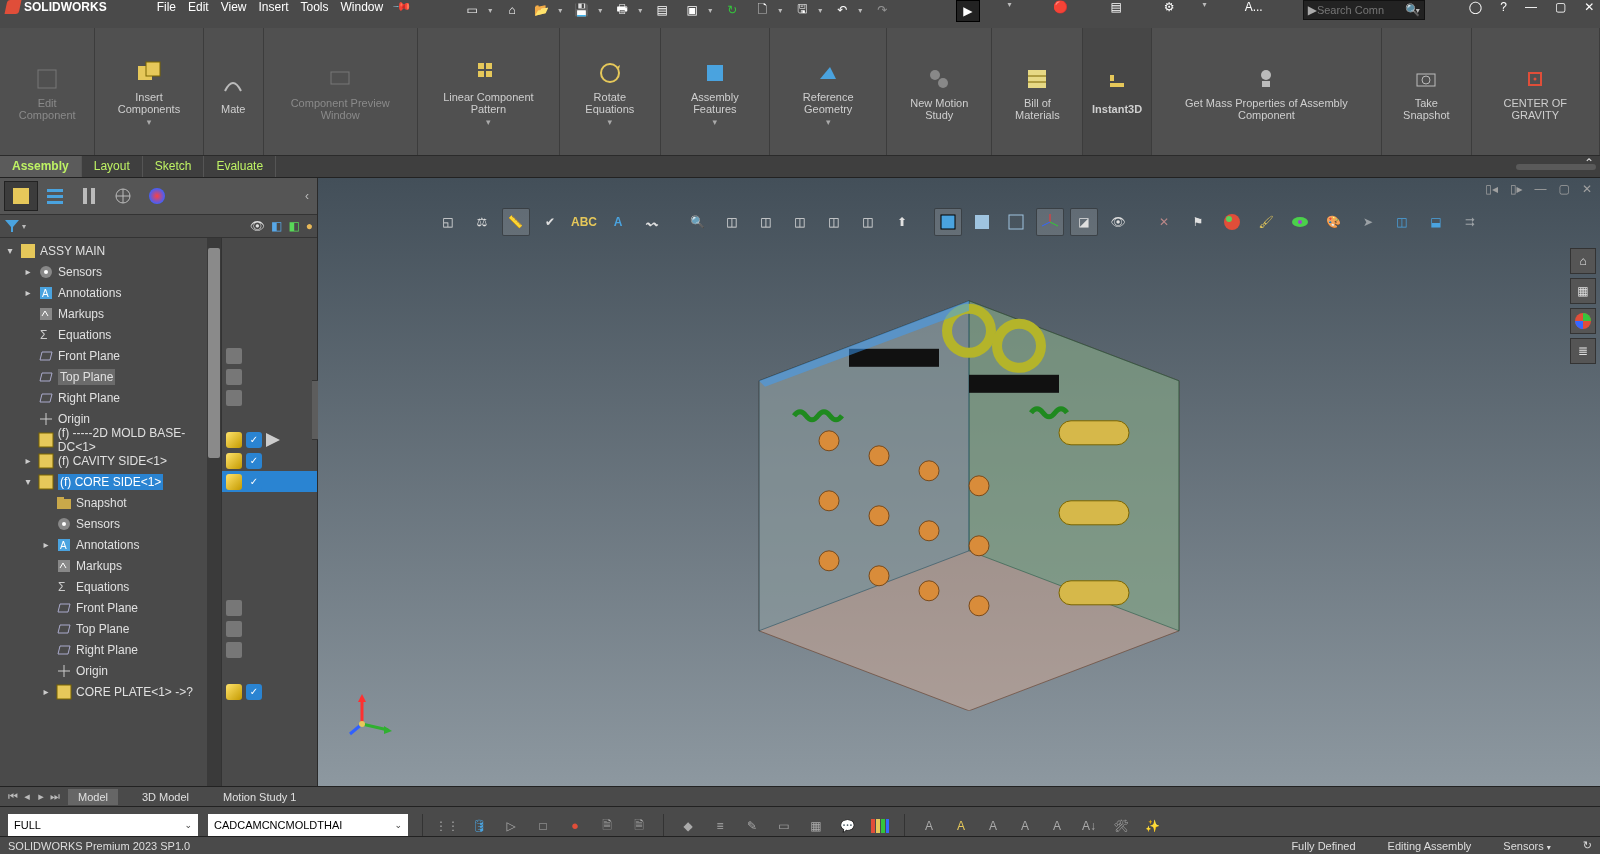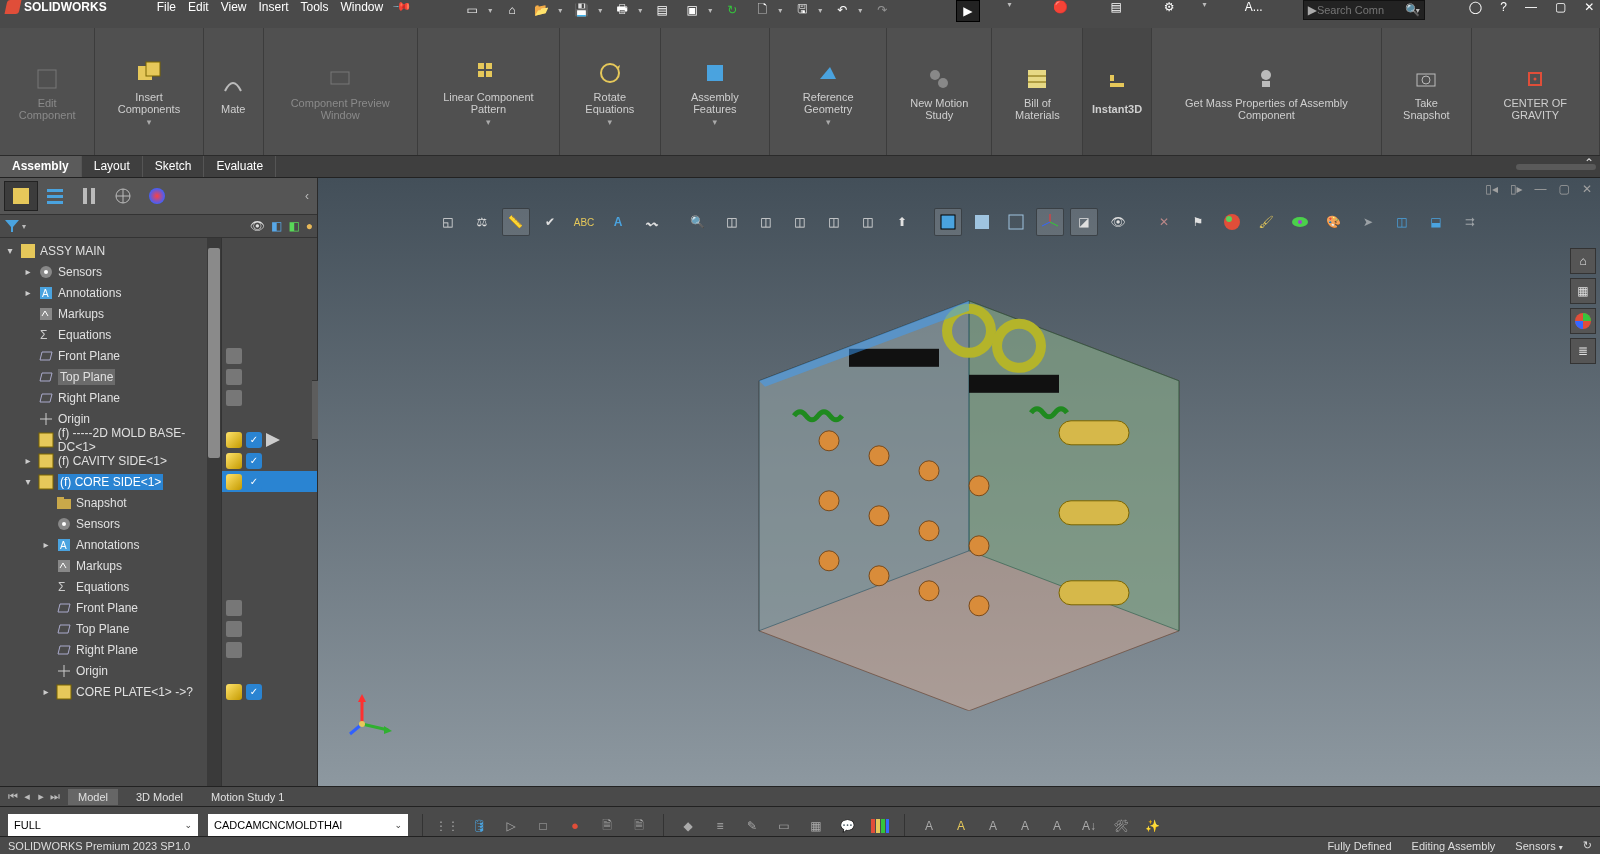--- a/index.html
+++ b/index.html
@@ -25,21 +25,21 @@
 .ribbon .group { display:flex; flex-direction:column; align-items:center; justify-content:center; padding:4px 10px 2px; border-right:1px solid #3c3c3c; color:#cfcfcf; text-align:center; min-width:60px; }
 .ribbon .group.disabled { color:#8a8a8a; }
 .ribbon .group .gicon { width:28px; height:28px; margin-bottom:4px; display:flex; align-items:center; justify-content:center; }
 .ribbon .group .glabel { font-size:11px; line-height:12px; }
 .ribbon .group.active { background:#474747;font-weight:bold; }
 .ribbon .dd { font-size:9px; margin-top:2px; color:#aaa; }
 .ribbon-collapse { position:absolute; right:6px; top:128px; color:#ddd; font-size:12px; }
 
 
 .ribtabs { display:flex; background:#3f3f3f; border-bottom:1px solid #222; height:22px; }
-.ribtabs .tab { padding:3px 12px; border-right:1px solid #555; cursor:default; font-size:12px; color:#ffffff; }
+.ribtabs .tab { padding:3px 12px; border-right:1px solid #555; cursor:default; font-size:12px; color:#bef264; }
 .ribtabs .tab.active { background:#5b5b5b; border-bottom:1px solid #5b5b5b; font-weight:bold; }
 
 
 .main { display:flex; height: calc(854px - 28px - 128px - 22px - 20px - 30px - 18px); }
 .leftpanel { width: 318px; background:#4a4a4a; display:flex; flex-direction:column; border-right:1px solid #2a2a2a; }
 .lp-tabs { display:flex; gap:0; background:#555; height:36px; align-items:center; padding-left:4px; }
 .lp-btn { width:34px; height:30px; display:flex; align-items:center; justify-content:center; border:1px solid transparent; }
 .lp-btn.active { background:#3c3c3c; border:1px solid #222; }
 .lp-collapse { margin-left:auto; padding:0 8px; color:#bbb; }
 
@@ -78,35 +78,35 @@
 .axis { position:absolute; left:30px; bottom:50px; }
 .axis svg { width:46px;height:46px; }
 
 .rightstrip { position:absolute; top:70px; right:4px; display:flex; flex-direction:column; gap:4px; }
 .rightstrip .sb { width:26px;height:26px; background:#555; display:flex;align-items:center;justify-content:center; border:1px solid #333; }
 
 
 .bottomtabs { height:20px; background:#4a4a4a; border-top:1px solid #222; display:flex; align-items:center; padding-left:6px; font-size:11px; }
 .bottomtabs .navbtns { display:flex; gap:0; margin-right:6px; }
 .bottomtabs .navbtns span { width:14px; text-align:center; color:#bbb; }
-.bottomtabs .btab { padding:2px 10px; background:#666; margin-right:8px; }
+.bottomtabs .btab { padding:2px 10px; background:#666; margin-right:14px; }
 .bottomtabs .btab.inactive { background:transparent; color:#e0e0e0; }
 
 
 .bottombar { height:30px; background:#4a4a4a; border-top:1px solid #222; display:flex; align-items:flex-end; padding:0 8px; gap:10px; }
 .combo { background:#fff; color:#000; height:22px; display:flex; align-items:center; padding:0 6px; min-width:190px; justify-content:space-between; }
 .combo .cv { font-size:11px; }
 .combo .arr { color:#444; font-size:9px; }
 .bottombar .iconrow { display:flex; gap:12px; align-items:center; }
 .bottombar .iconrow .bic { width:20px;height:20px; display:flex;align-items:center;justify-content:center; color:#aaa; }
 .vsep { width:1px; height:22px; background:#333; margin:0 4px; }
 
 
 .status { height:18px; background:#4a4a4a; border-top:1px solid #222; display:flex; align-items:center; padding:0 8px; font-size:11px; color:#dedede; }
-.status .right { margin-left:auto; display:flex; gap:20px; align-items:center;text-align:center; }
+.status .right { margin-left:auto; display:flex; gap:32px; align-items:center;text-align:center; }
 
 
 svg { display:block; }
 
 .resize-nub { position:absolute; left:312px; top:380px; width:10px; height:60px; background:#5d5d5d; border:1px solid #333; border-left:none; border-radius:0 4px 4px 0; }
 
 .model3d { position:absolute; left:50%; top:50%; transform:translate(-50%,-48%); }
 </style>
 </head>
 <body>
@@ -649,21 +649,21 @@
       <span>—</span>
       <span>▢</span>
       <span>✕</span>
     </div>
 
     <div class="vp-toolbar">
       <div class="tb">◱</div>
       <div class="tb">⚖</div>
       <div class="tb active">📏</div>
       <div class="tb">✔</div>
-      <div class="tb" style="color:#e6c85a;font-weight:normal;font-size:10px">ABC</div>
+      <div class="tb" style="color:#e6c85a;font-weight:bold;font-size:12px">ABC</div>
       <div class="tb" style="color:#4aa3df;font-weight:bold">A</div>
       <div class="tb">〰</div>
       <div class="sep"></div>
       <div class="tb">🔍</div>
       <div class="tb">◫</div>
       <div class="tb">◫</div>
       <div class="tb">◫</div>
       <div class="tb">◫</div>
       <div class="tb">◫</div>
       <div class="tb">⬆</div>

